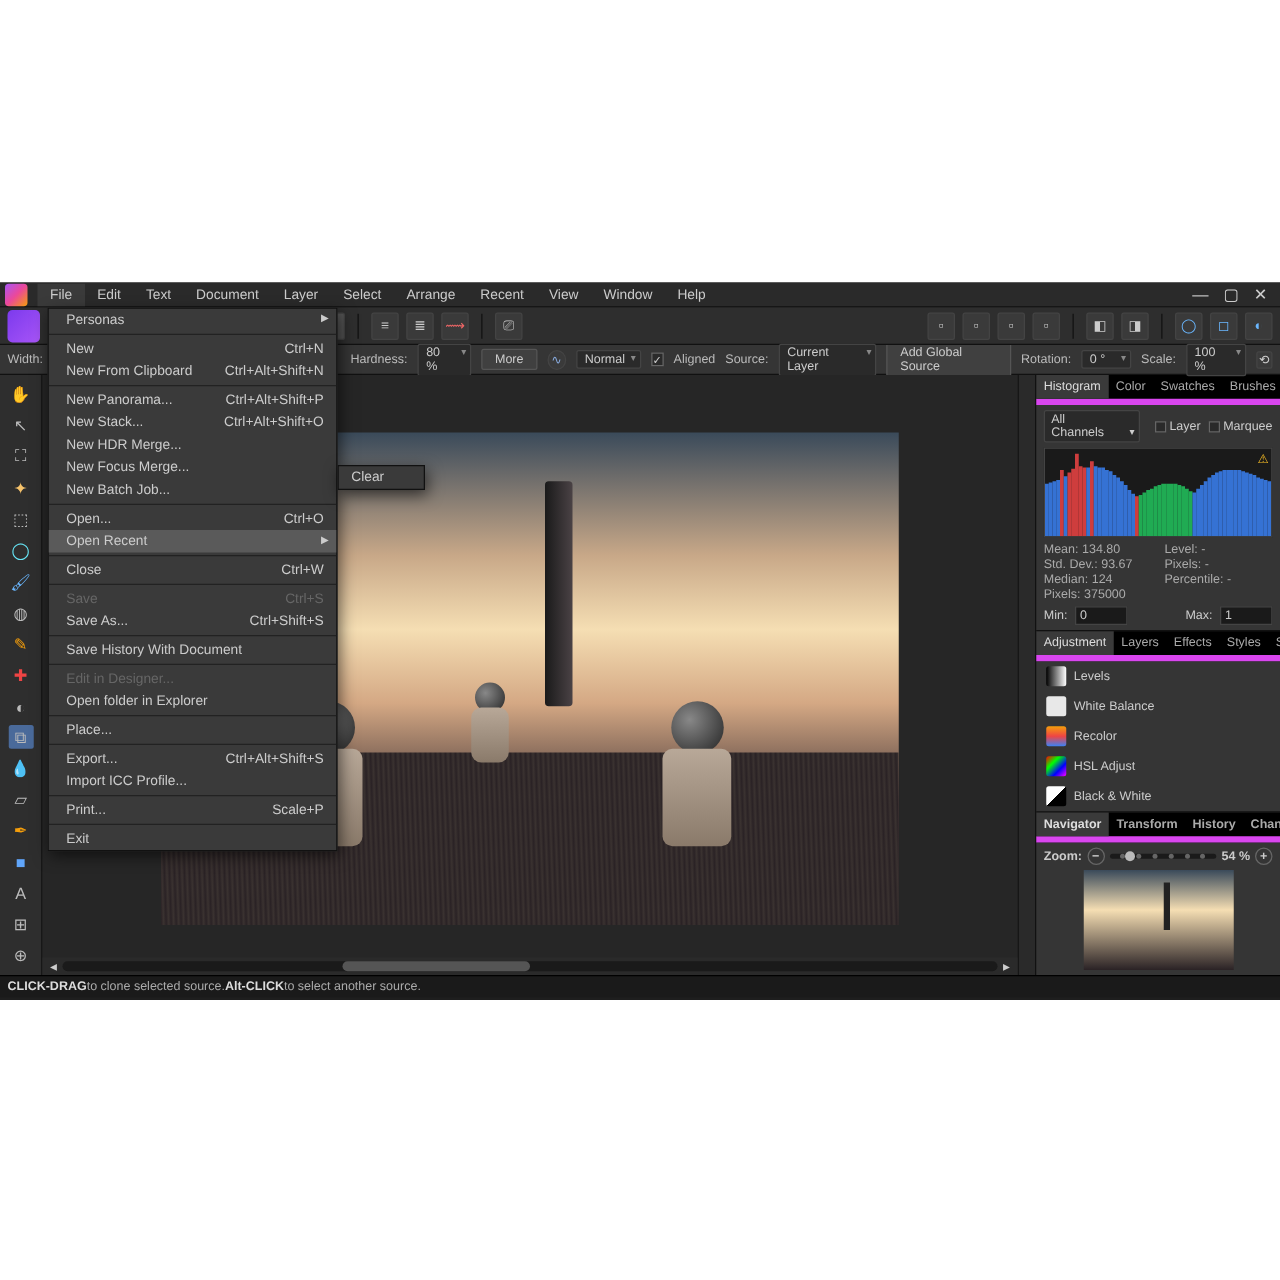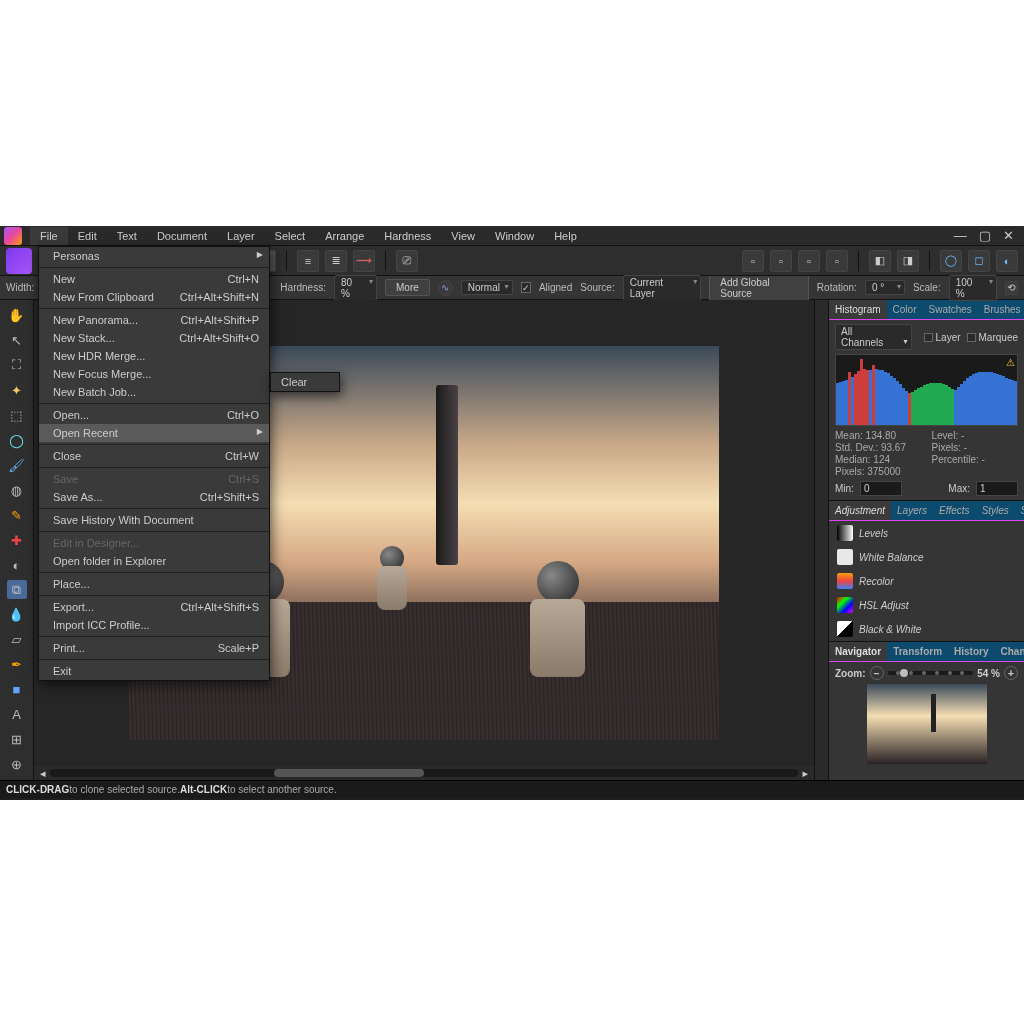--- a/index.html
+++ b/index.html
@@ -37,37 +37,37 @@
 .astro.a3 { left: 68%; }
 .asthelm { width: 42px; height: 42px; background: radial-gradient(circle at 35% 35%,#888,#222); border-radius: 50%; margin: 0 auto; }
 .astro.a2 .asthelm { width: 24px; height: 24px; }
 .astbody { width: 100%; height: 65%; background: linear-gradient(180deg,#b8a898,#8a7a6a); border-radius: 8px; margin-top: -4px; }
 .grass { position: absolute; bottom: 0; left: 0; right: 0; height: 35%; background: repeating-linear-gradient(88deg,#2a2225 0,#3a3230 2px,#2a2225 4px); }
 .hscroll { height: 14px; background: #2a2a2a; display: flex; align-items: center; padding: 0 6px; }
 .hscroll .track { flex: 1; height: 8px; background: #1a1a1a; border-radius: 4px; margin: 0 4px; position: relative; }
 .hscroll .thumb { position: absolute; left: 30%; width: 20%; height: 100%; background: #555; border-radius: 4px; }
 .vscroll-gutter { width: 14px; background: #2a2a2a; border-left: 1px solid #111; }
 .right-panel { width: 196px; background: #353535; border-left: 1px solid #111; display: flex; flex-direction: column; font-size: 10px; }
-.panel-tabs { display: flex; background: #0c4a6e; border-bottom: 1px solid #d946ef; }
+.panel-tabs { display: flex; background: #000000; border-bottom: 5px solid #d946ef; }
 .panel-tabs .tab { padding: 4px 6px; color: #aaa; }
 .panel-tabs .tab.active { background: #3a3a3a; color: #ddd; }
 .hist-section { padding: 4px 6px; }
 .hist-top { display: flex; align-items: center; gap: 6px; margin-bottom: 4px; }
 .hist-dd { background: #2a2a2a; border: 1px solid #444; padding: 1px 14px 1px 5px; border-radius: 2px; position: relative; }
 .hist-dd::after { content: "▾"; position: absolute; right: 3px; font-size: 8px; }
 .hist-chk { display: flex; align-items: center; gap: 3px; }
 .hist-chk .box { width: 9px; height: 9px; border: 1px solid #666; background: #2a2a2a; }
 .histogram { height: 72px; background: #1a1a1a; position: relative; border: 1px solid #444; overflow: hidden; }
 .histogram .warn { position: absolute; top: 2px; right: 2px; color: #fbbf24; font-size: 10px; }
 .hist-bars { position: absolute; inset: 0; display: flex; align-items: flex-end; }
 .hist-bars .bar { flex: 1; }
 .hist-stats { display: grid; grid-template-columns: 1fr 1fr; gap: 1px 10px; margin-top: 4px; color: #aaa; }
 .hist-minmax { display: flex; gap: 6px; align-items: center; margin-top: 4px; }
 .hist-minmax input { background: #1a1a1a; border: 1px solid #444; color: #ccc; width: 42px; padding: 1px 3px; font-size: 10px; }
-.adj-section { border-top: 1px solid #111; font-style: italic; }
+.adj-section { border-top: 1px solid #111; }
 .adj-list { max-height: 130px; overflow: hidden; }
 .adj-item { display: flex; align-items: center; gap: 6px; padding: 4px 8px; }
 .adj-item .thumb { width: 16px; height: 16px; border-radius: 2px; }
 .th-levels { background: linear-gradient(90deg,#000,#fff); }
 .th-wb { background: #e8e8e8; }
 .th-hsl { background: linear-gradient(135deg,#f00,#0f0,#00f,#f0f); }
 .th-recolor { background: linear-gradient(180deg,#f59e0b,#ef4444,#3b82f6); }
 .th-bw { background: linear-gradient(135deg,#fff 50%,#000 50%); }
 .nav-section { border-top: 1px solid #111; padding: 4px 6px; font-weight: bold; }
 .zoom-row { display: flex; align-items: center; gap: 4px; margin: 4px 0; }
@@ -97,21 +97,21 @@
 
   <div class="menubar">
     <div class="app-icon"></div>
     <div class="mitem active">File</div>
     <div class="mitem">Edit</div>
     <div class="mitem">Text</div>
     <div class="mitem">Document</div>
     <div class="mitem">Layer</div>
     <div class="mitem">Select</div>
     <div class="mitem">Arrange</div>
-    <div class="mitem">Hardness</div>
+    <div class="mitem">Recent</div>
     <div class="mitem">View</div>
     <div class="mitem">Window</div>
     <div class="mitem">Help</div>
     <div class="win-controls">
       <span>—</span>
       <span>▢</span>
       <span>✕</span>
     </div>
   </div>
 

